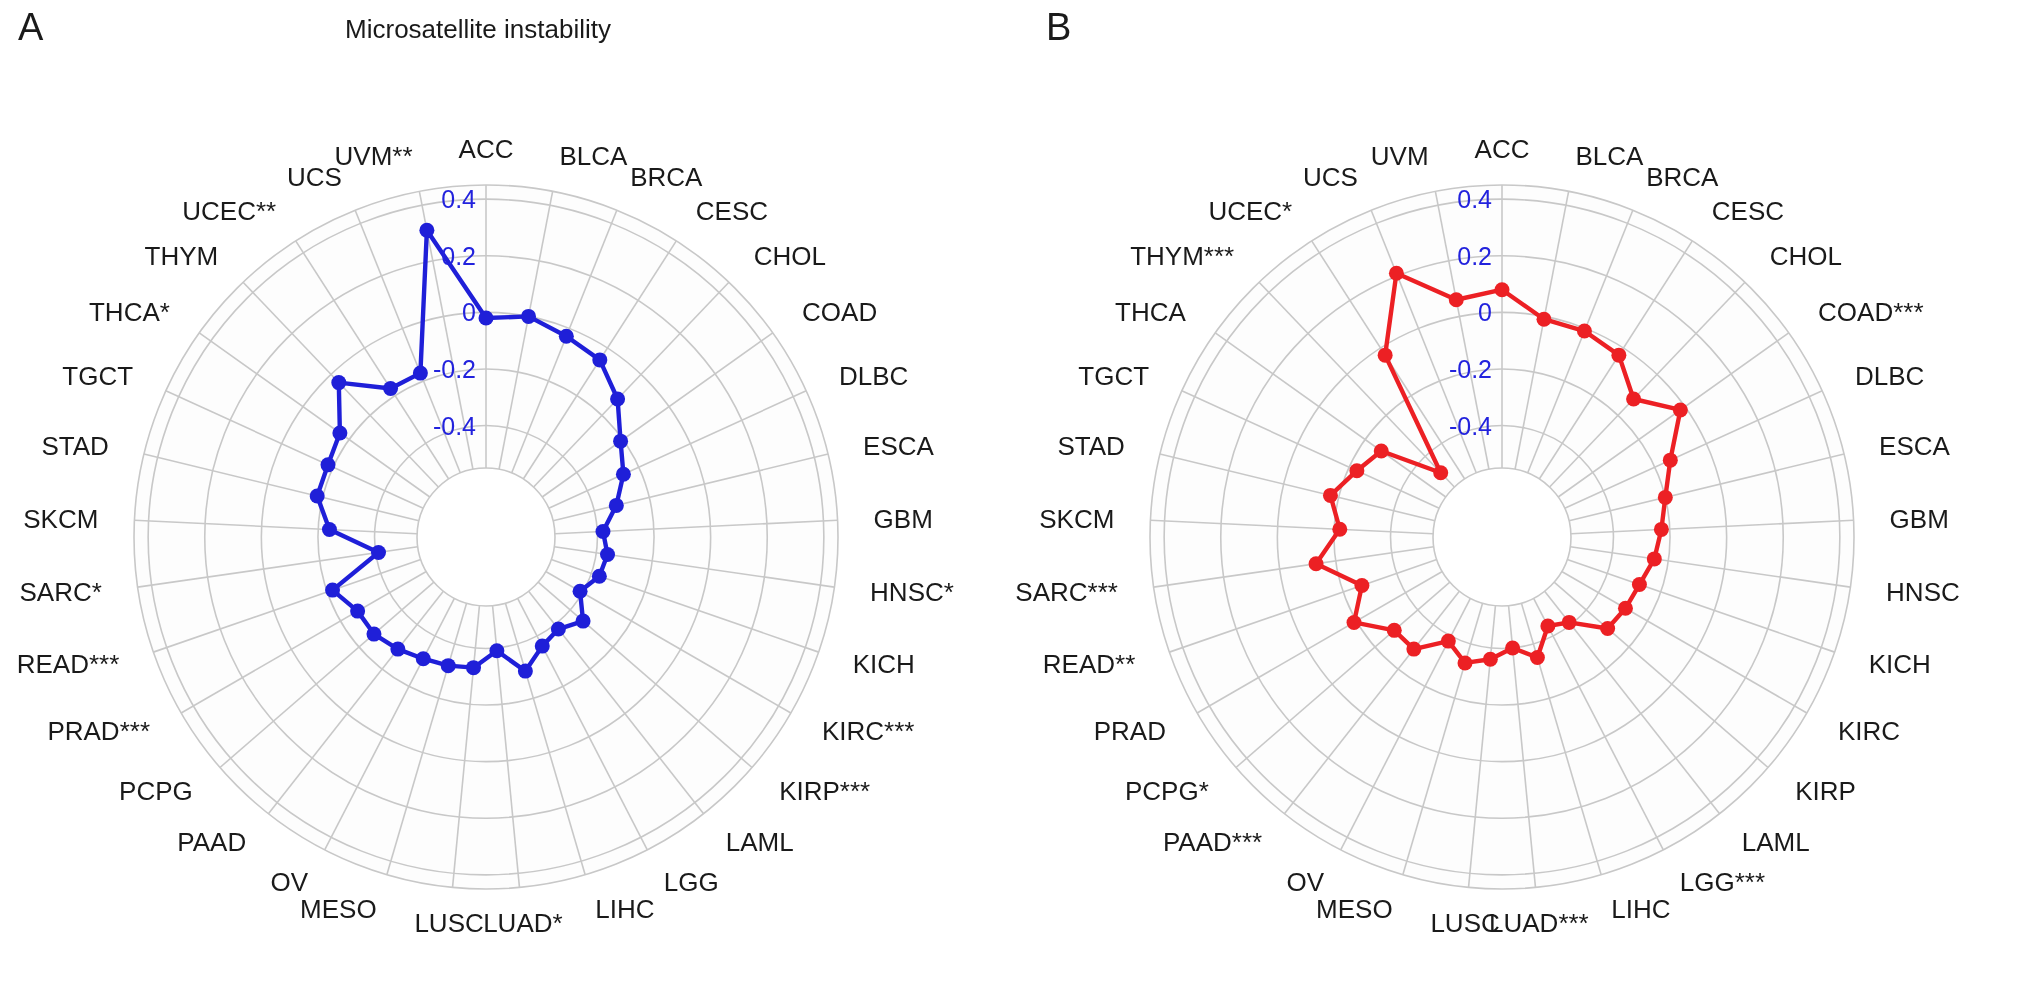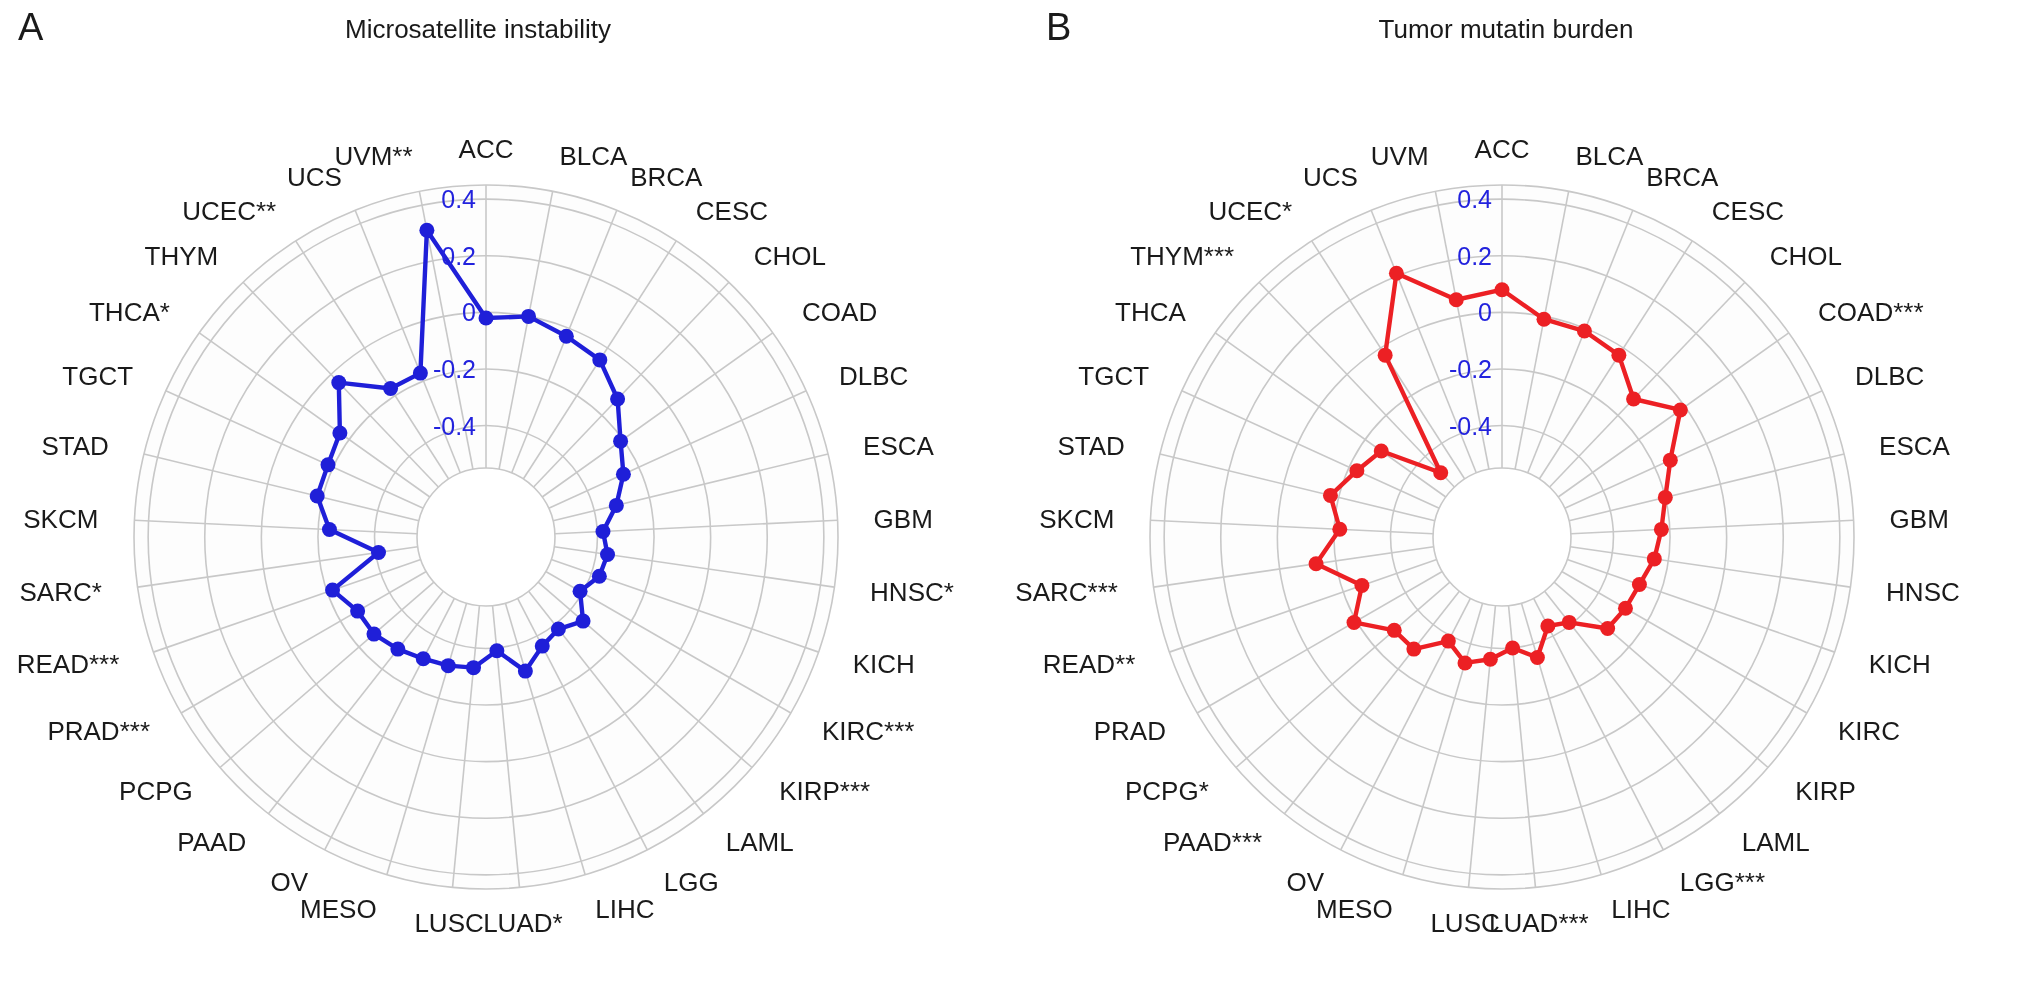--- a/index.html
+++ b/index.html
@@ -226,21 +226,20 @@
           <text x="218.2" y="265.2" class="cat-text" text-anchor="end">THYM</text>
           <text x="276.2" y="219.6" class="cat-text" text-anchor="end">UCEC**</text>
           <text x="341.8" y="185.8" class="cat-text" text-anchor="end">UCS</text>
           <text x="412.6" y="165.0" class="cat-text" text-anchor="end">UVM**</text>
         </g>
       </svg>
   </div>
 
   <div class="panel" id="panel-b">
     <div class="panel-letter">B</div>
-    <div class="panel-title">Tumor mutatin burden</div>
     <svg class="radar-svg" id="svg-b" viewBox="0 0 1016 995">
         <g>
           <circle cx="486" cy="537" r="352" class="plot-bg"></circle>
           <circle cx="486" cy="537" r="337.85" class="grid-line"></circle>
           <circle cx="486" cy="537" r="281.25" class="grid-line"></circle>
           <circle cx="486" cy="537" r="224.65" class="grid-line"></circle>
           <circle cx="486" cy="537" r="168.05" class="grid-line"></circle>
           <circle cx="486" cy="537" r="111.45" class="grid-line"></circle>
           <circle cx="486" cy="537" r="352" class="grid-line"></circle>
           <line x1="486" y1="468" x2="486" y2="185" class="spoke-line"></line>

